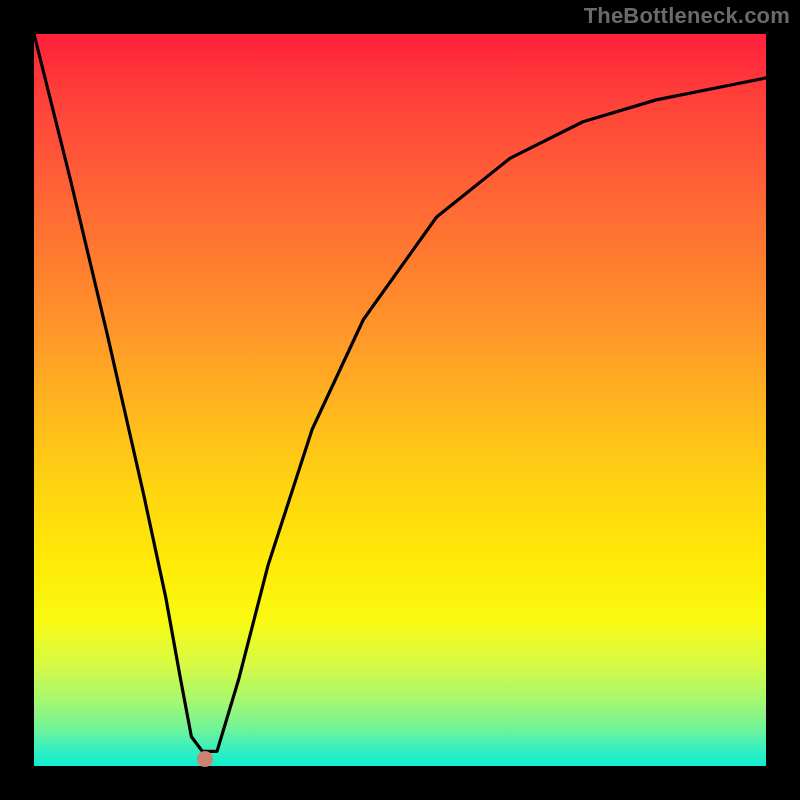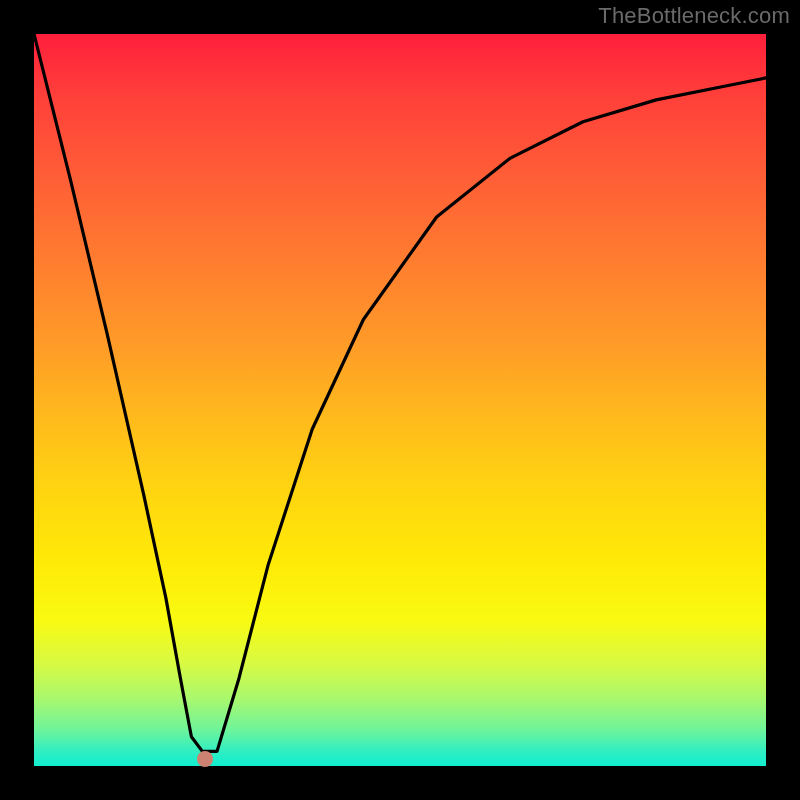--- a/index.html
+++ b/index.html
@@ -66,21 +66,21 @@
     border-radius: 50%;
     background: #cd8170;
     transform: translate(-50%, -50%);
   }
   .watermark {
     position: absolute;
     top: 3px;
     right: 10px;
     color: #6a6a6a;
     font-size: 22px;
-    font-weight: 400;
+    font-weight: 700;
     letter-spacing: 0.2px;
     user-select: none;
   }
 </style>
 </head>
 <body>
 
 <div class="stage">
 
   <div class="watermark">TheBottleneck.com</div>

